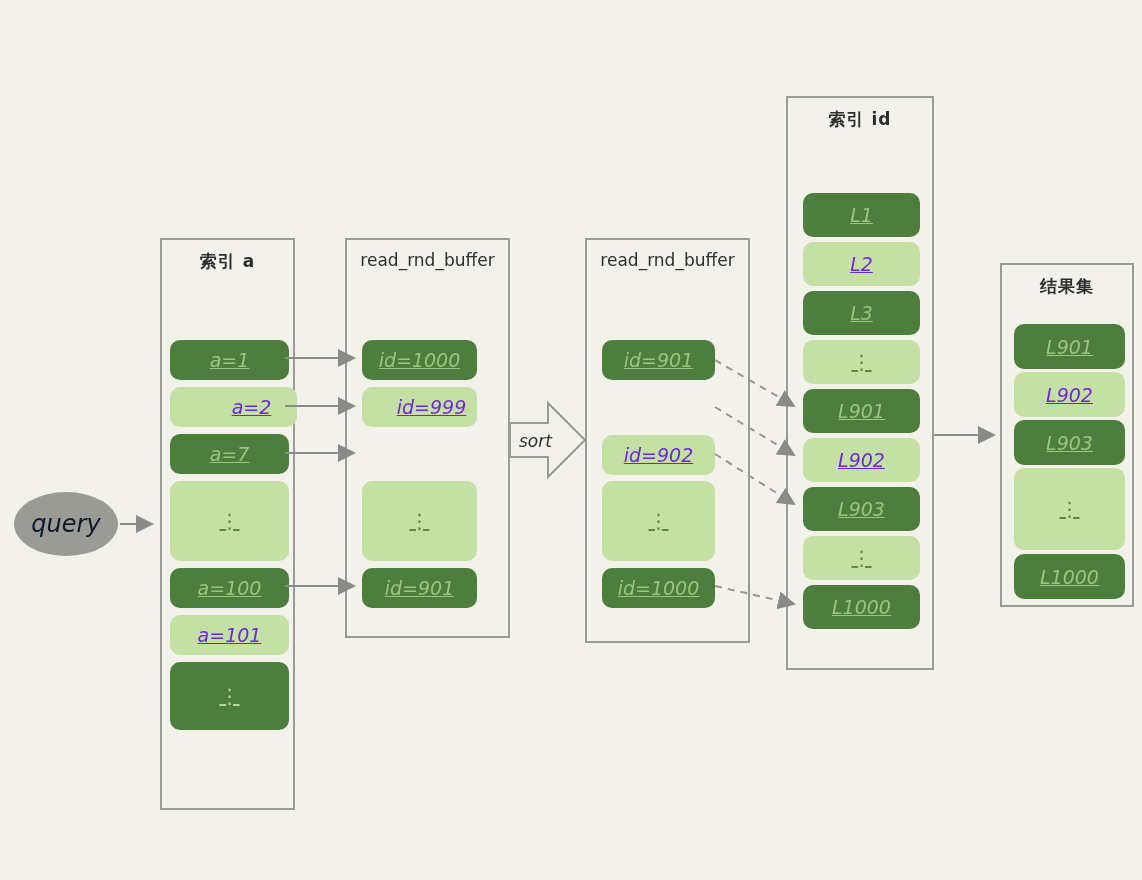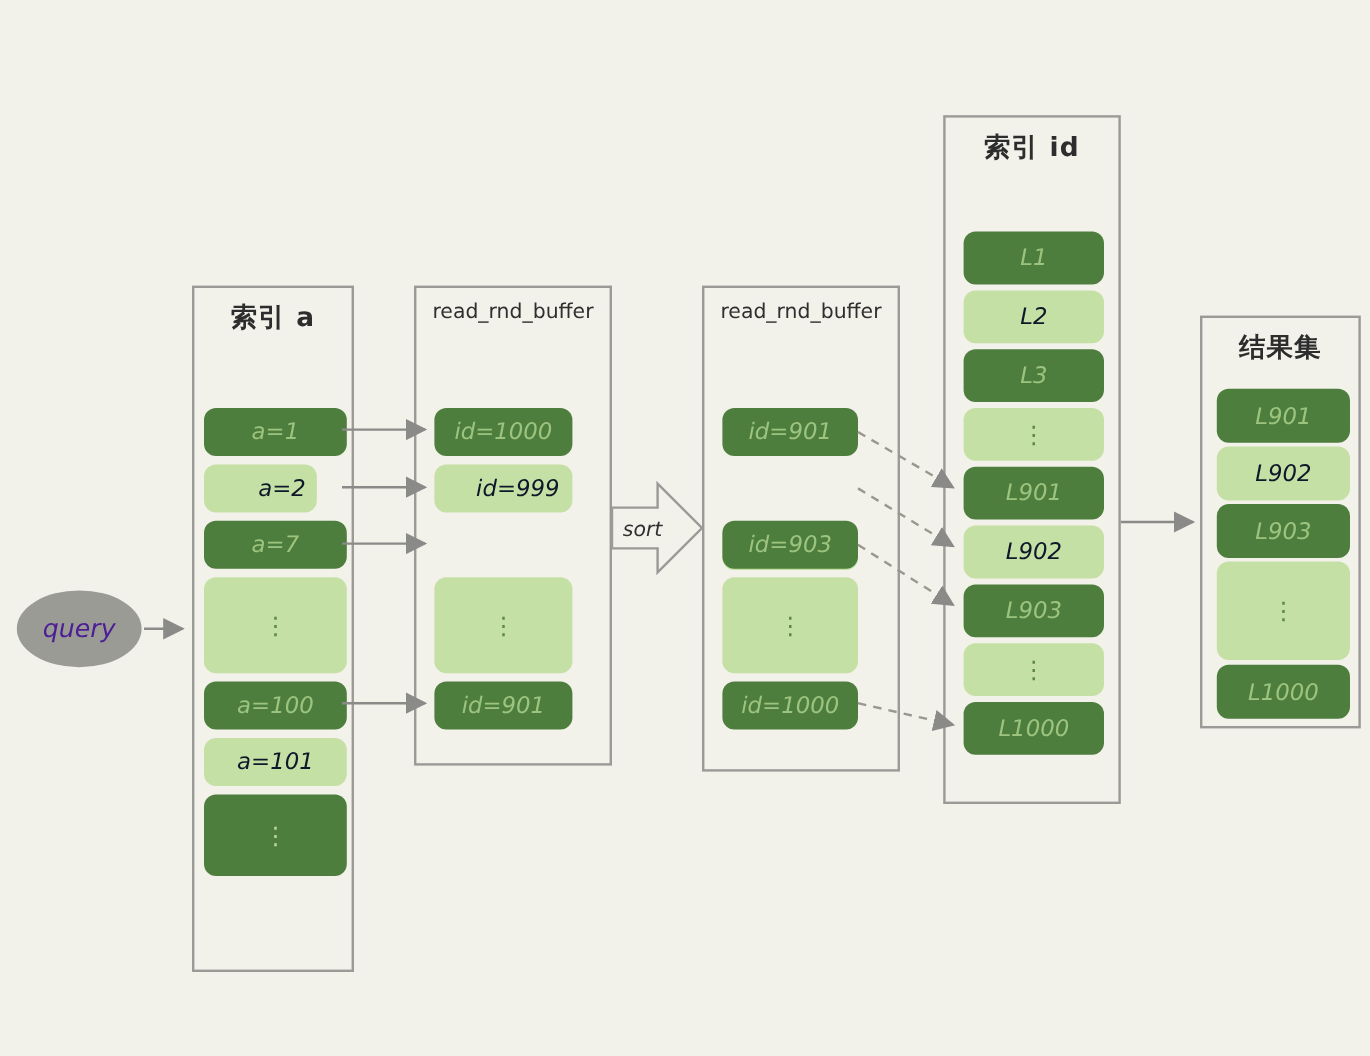--- a/index.html
+++ b/index.html
@@ -16,68 +16,69 @@
   .panel{
     position:absolute;
     border:2px solid #9a9a96;
     background:transparent;
     box-sizing:border-box;
   }
   .panel-title{
     position:absolute;
     left:0;right:0;top:10px;
     text-align:center;
-    font-size:22px;
+    font-size:17px;
     font-weight:bold;
     color:#2d2d2d;
     letter-spacing:1px;
   }
   .panel-title.mono{
     font-weight:normal;
     font-size:17px;
     letter-spacing:0;
     color:#2f2f2f;
   }
   .cell{
     position:absolute;
     border-radius:10px;
     display:flex;
     align-items:center;
     justify-content:center;
     font-size:19px;
     font-style:italic;
     box-sizing:border-box;
+    text-decoration:underline;
   }
   .cell.dark{
     background:#4e7e3d;
     color:#9dc47f;
   }
   .cell.light{
     background:#c5e0a4;
-    color:#0f172a;
+    color:#6d28d9;
   }
   .cell.dots{
     font-style:normal;
     font-size:20px;
     letter-spacing:0;
     line-height:1;
   }
   .cell.dark.dots{color:#b9d79b;}
   .cell.light.dots{color:#5c8a44;}
   .query-ellipse{
     position:absolute;
     left:14px;top:492px;
     width:104px;height:64px;
     background:#9b9b96;
     border-radius:50%;
     display:flex;
     align-items:center;
     justify-content:center;
-    color:#4c1d95;
-    font-size:21px;
+    color:#0f172a;
+    font-size:24px;
     font-style:italic;
   }
   .arrows{
     position:absolute;
     left:0;top:0;
     width:1142px;height:880px;
     pointer-events:none;
   }
   .sort-label{
     font-size:17px;
@@ -90,41 +91,40 @@
 
 <div class="stage">
 
   <div class="query-ellipse">
     <span>query</span>
   </div>
 
   <div class="panel" style="left:160px;top:238px;width:135px;height:572px;">
     <div class="panel-title">索引 a</div>
     <div class="cell dark" style="left:8px;top:100px;width:119px;height:40px;">a=1</div>
-    <div class="cell light" style="left:8px;top:147px;width:94px;height:40px;padding-left:36px;">a=2</div>
+    <div class="cell light" style="left:8px;top:147px;width:127px;height:40px;padding-left:36px;">a=2</div>
     <div class="cell dark" style="left:8px;top:194px;width:119px;height:40px;">a=7</div>
     <div class="cell light dots" style="left:8px;top:241px;width:119px;height:80px;">⋮</div>
     <div class="cell dark" style="left:8px;top:328px;width:119px;height:40px;">a=100</div>
     <div class="cell light" style="left:8px;top:375px;width:119px;height:40px;">a=101</div>
     <div class="cell dark dots" style="left:8px;top:422px;width:119px;height:68px;">⋮</div>
   </div>
 
   <div class="panel" style="left:345px;top:238px;width:165px;height:400px;">
     <div class="panel-title mono">read_rnd_buffer</div>
     <div class="cell dark" style="left:15px;top:100px;width:115px;height:40px;">id=1000</div>
     <div class="cell light" style="left:15px;top:147px;width:115px;height:40px;padding-left:24px;">id=999</div>
     <div class="cell light dots" style="left:15px;top:241px;width:115px;height:80px;">⋮</div>
     <div class="cell dark" style="left:15px;top:328px;width:115px;height:40px;">id=901</div>
   </div>
 
   <div class="panel" style="left:585px;top:238px;width:165px;height:405px;">
     <div class="panel-title mono">read_rnd_buffer</div>
     <div class="cell dark" style="left:15px;top:100px;width:113px;height:40px;">id=901</div>
     <div class="cell light" style="left:15px;top:147px;width:113px;height:40px;margin-top:48px;">id=902</div>
-    <div class="cell dark" style="left:15px;top:194px;width:113px;height:40px;">id=903</div>
     <div class="cell light dots" style="left:15px;top:241px;width:113px;height:80px;">⋮</div>
     <div class="cell dark" style="left:15px;top:328px;width:113px;height:40px;">id=1000</div>
   </div>
 
   <div class="panel" style="left:786px;top:96px;width:148px;height:574px;">
     <div class="panel-title">索引 id</div>
     <div class="cell dark" style="left:15px;top:95px;width:117px;height:44px;">L1</div>
     <div class="cell light" style="left:15px;top:144px;width:117px;height:44px;">L2</div>
     <div class="cell dark" style="left:15px;top:193px;width:117px;height:44px;">L3</div>
     <div class="cell light dots" style="left:15px;top:242px;width:117px;height:44px;">⋮</div>

